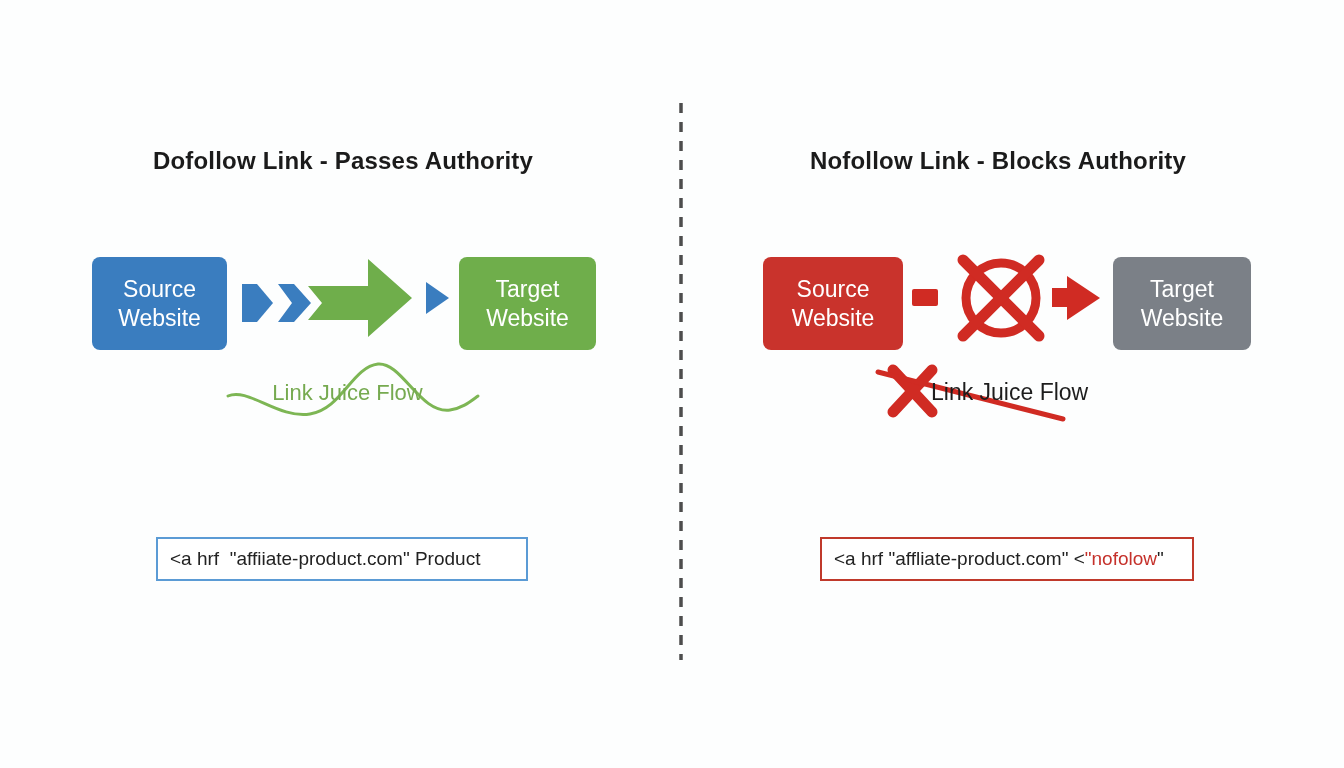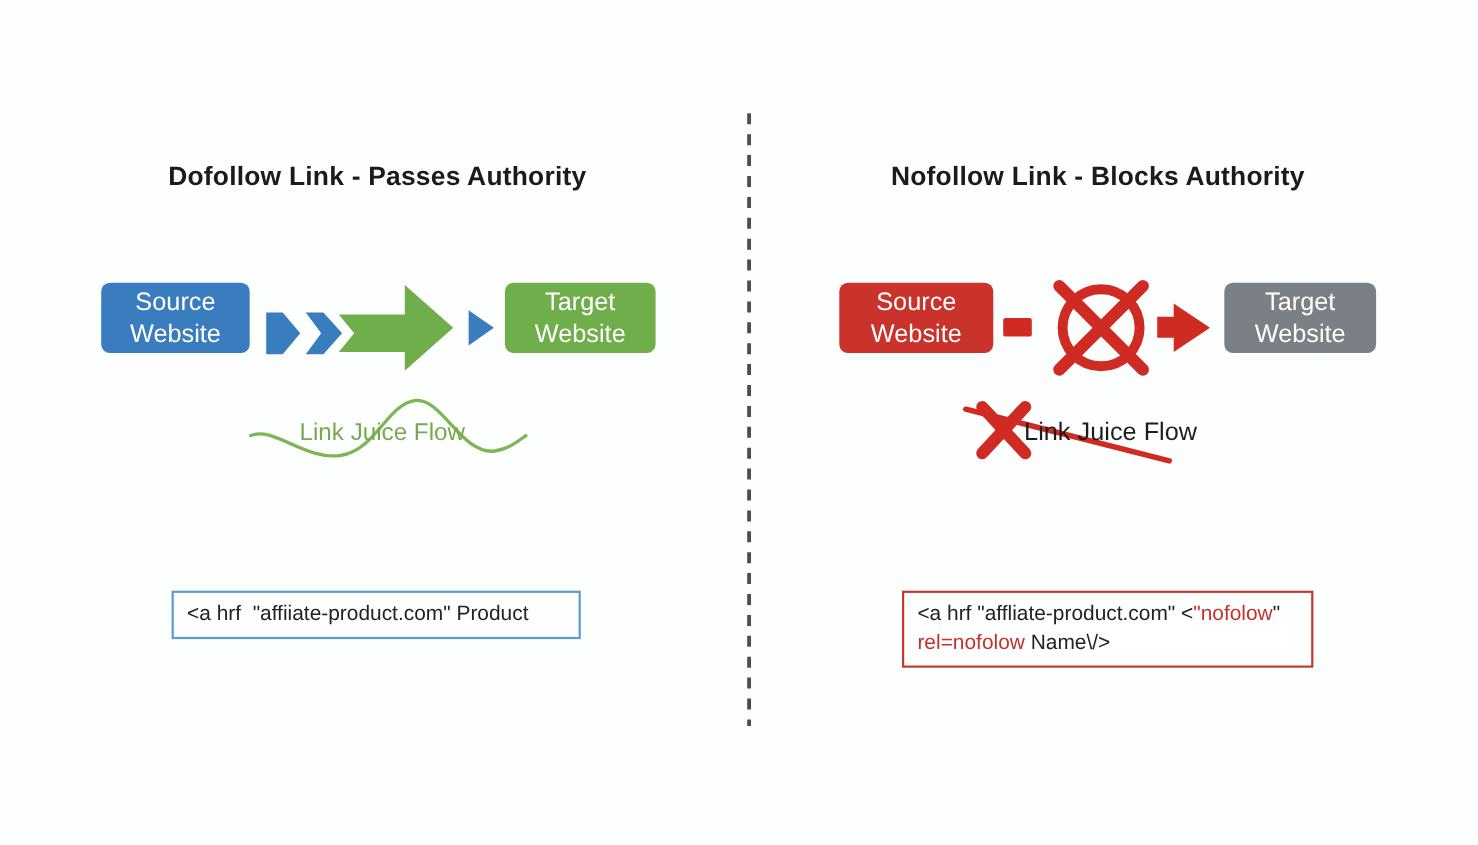--- a/index.html
+++ b/index.html
@@ -10,21 +10,21 @@
   svg.overlay { position:absolute; left:0; top:0; width:1344px; height:768px; }
 
   .title {
     position:absolute; top:147px; width:500px; text-align:center;
     font-size:24px; font-weight:700; color:#1b1b1b; letter-spacing:0.2px;
   }
   .title-left  { left:93px; }
   .title-right { left:748px; }
 
   .node {
-    position:absolute; top:257px; height:64px; border-radius:8px;
+    position:absolute; top:257px; height:93px; border-radius:8px;
     color:#ffffff; display:flex; flex-direction:column;
     align-items:center; justify-content:center;
     font-size:23px; line-height:29px; font-weight:400;
   }
   .node span { display:block; text-align:center; }
   .node-blue  { left:92px;   width:135px; background:#3a7dbf; }
   .node-green { left:459px;  width:137px; background:#6fae4b; }
   .node-red   { left:763px;  width:140px; background:#c9332c; }
   .node-gray  { left:1113px; width:138px; background:#7b8087; }
 
@@ -96,16 +96,15 @@
 
   <div class="flow-label-left">Link Juice Flow</div>
   <div class="flow-label-right">Link Juice Flow</div>
 
   <div class="code-box code-box-left">
     <div class="code-line">&lt;a hrf  "affiiate-product.com" Product</div>
   </div>
 
   <div class="code-box code-box-right">
     <div class="code-line"><span>&lt;a hrf "affliate-product.com" &lt;</span><span class="code-red">"nofolow</span><span>"</span></div>
-    <div class="code-line"><span class="code-red">rel=nofolow</span><span> Name\/&gt;</span></div>
   </div>
 
 </div>
 
 </body></html>

